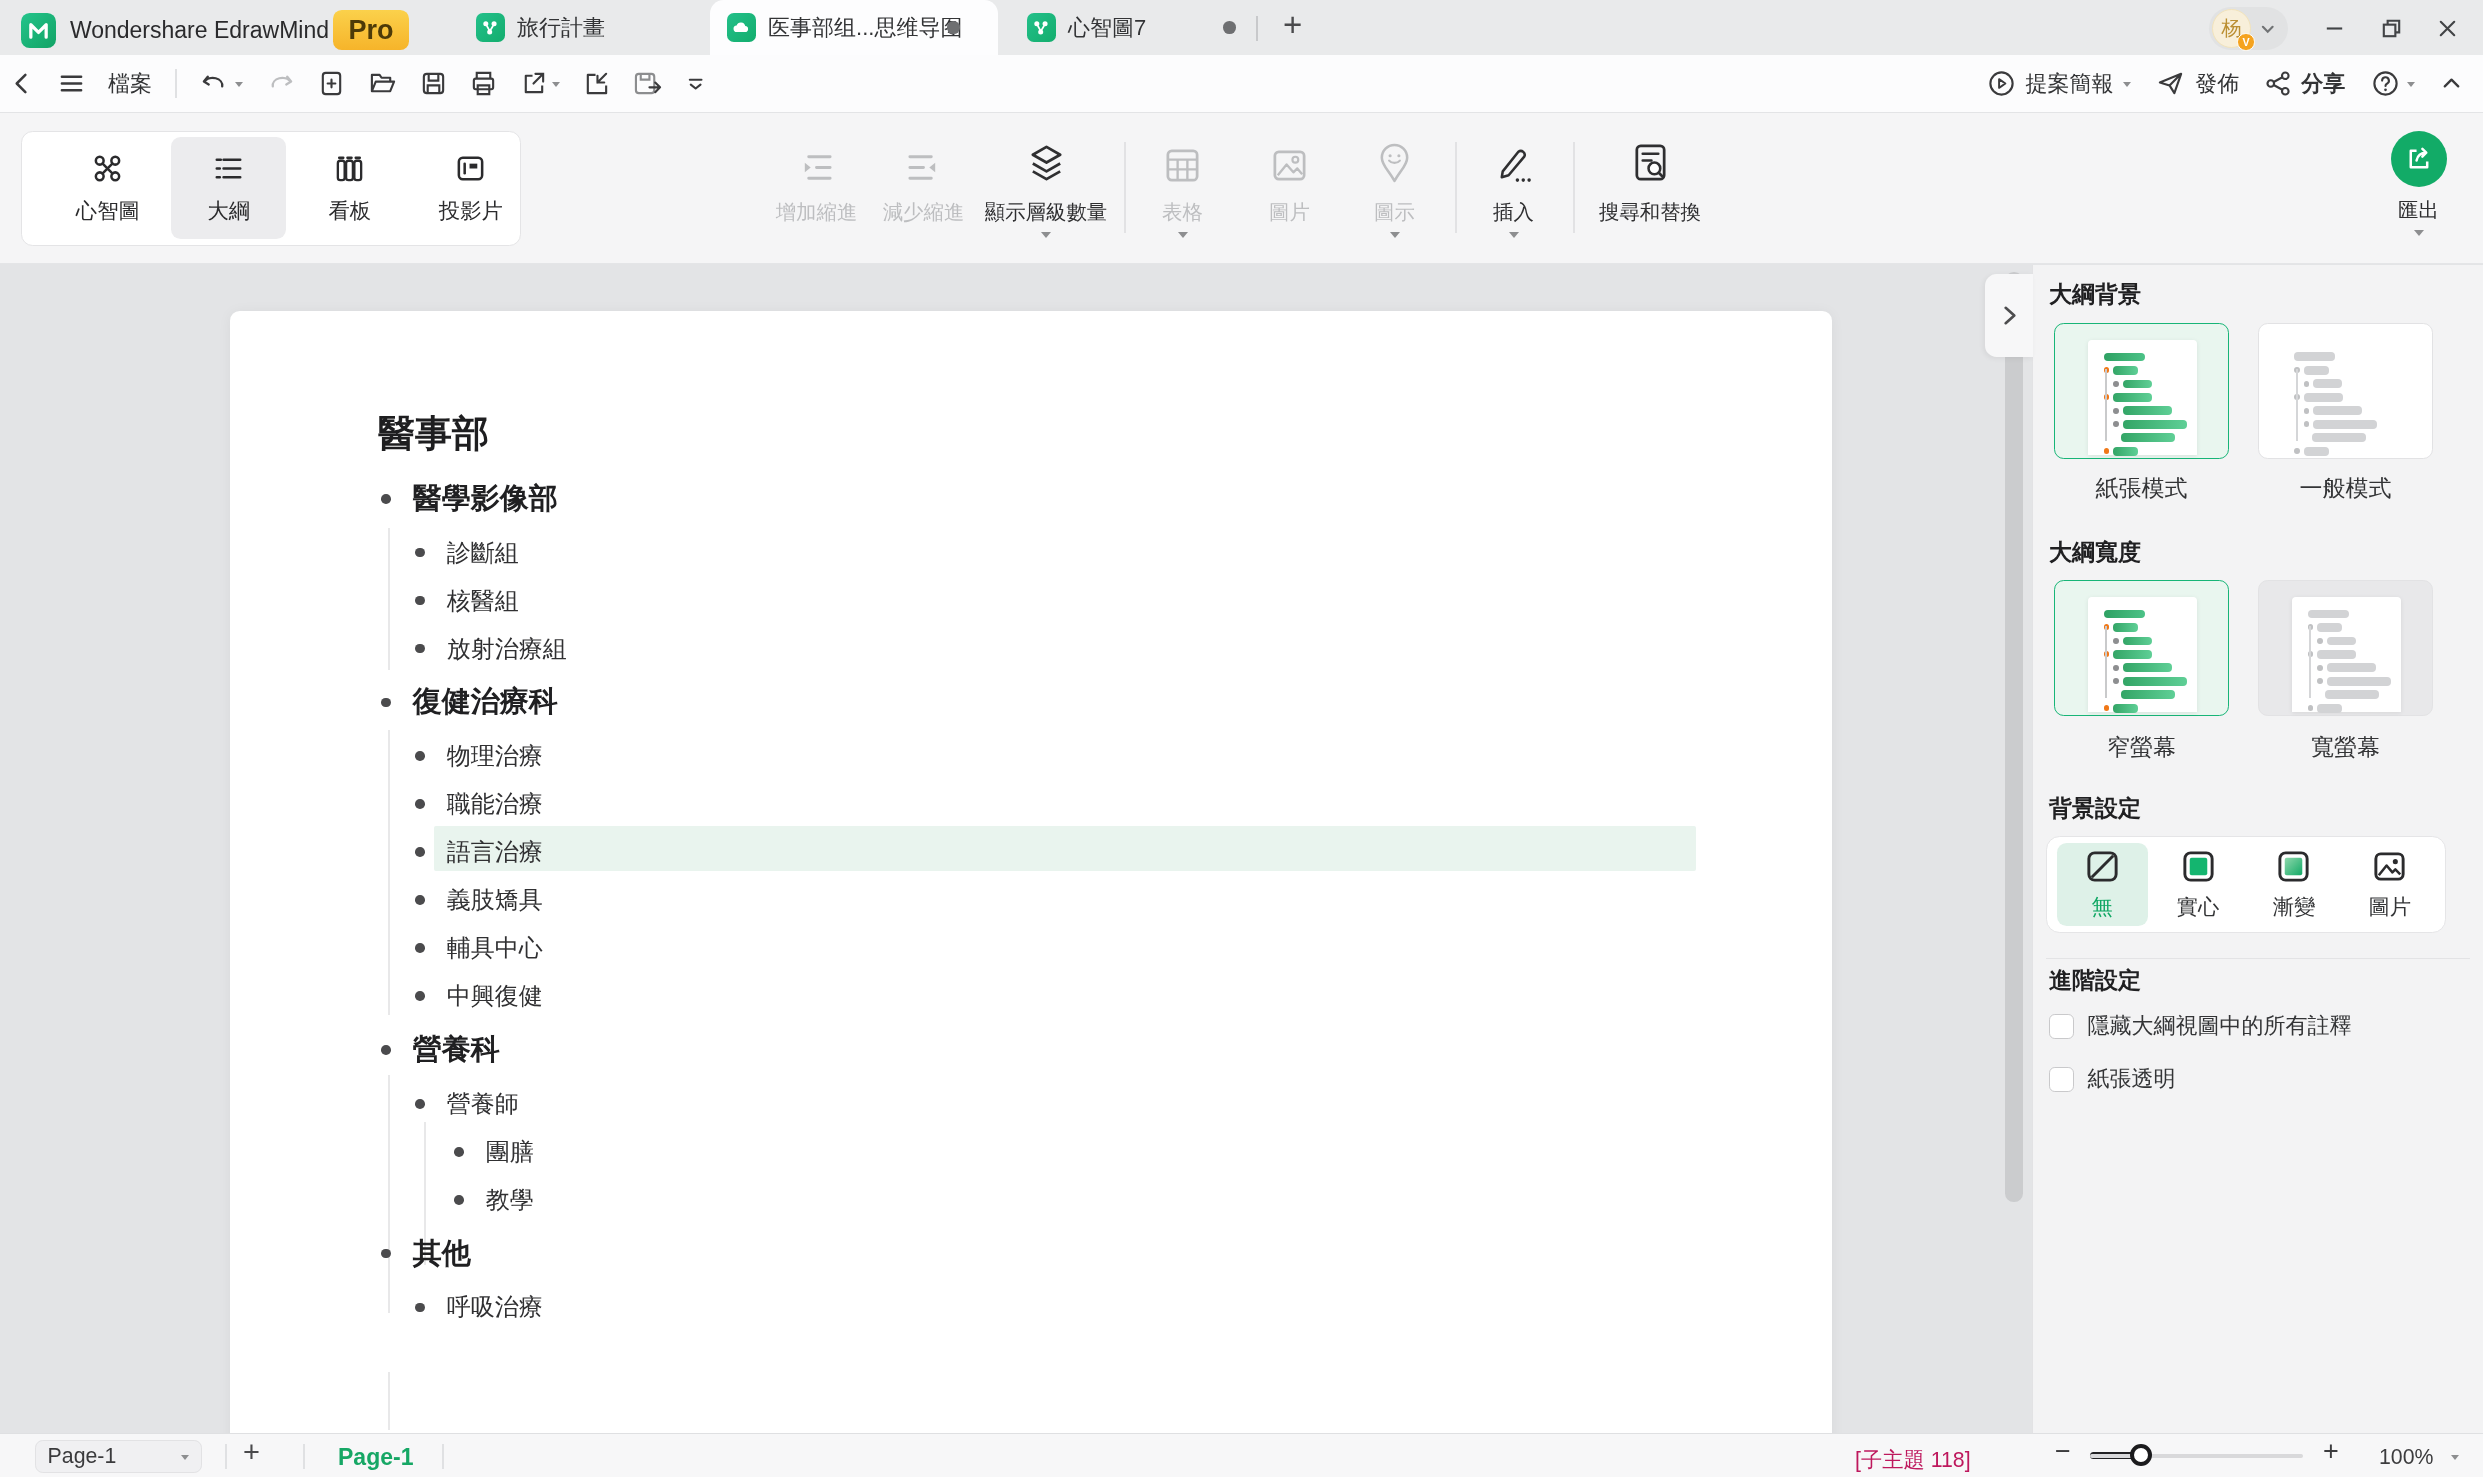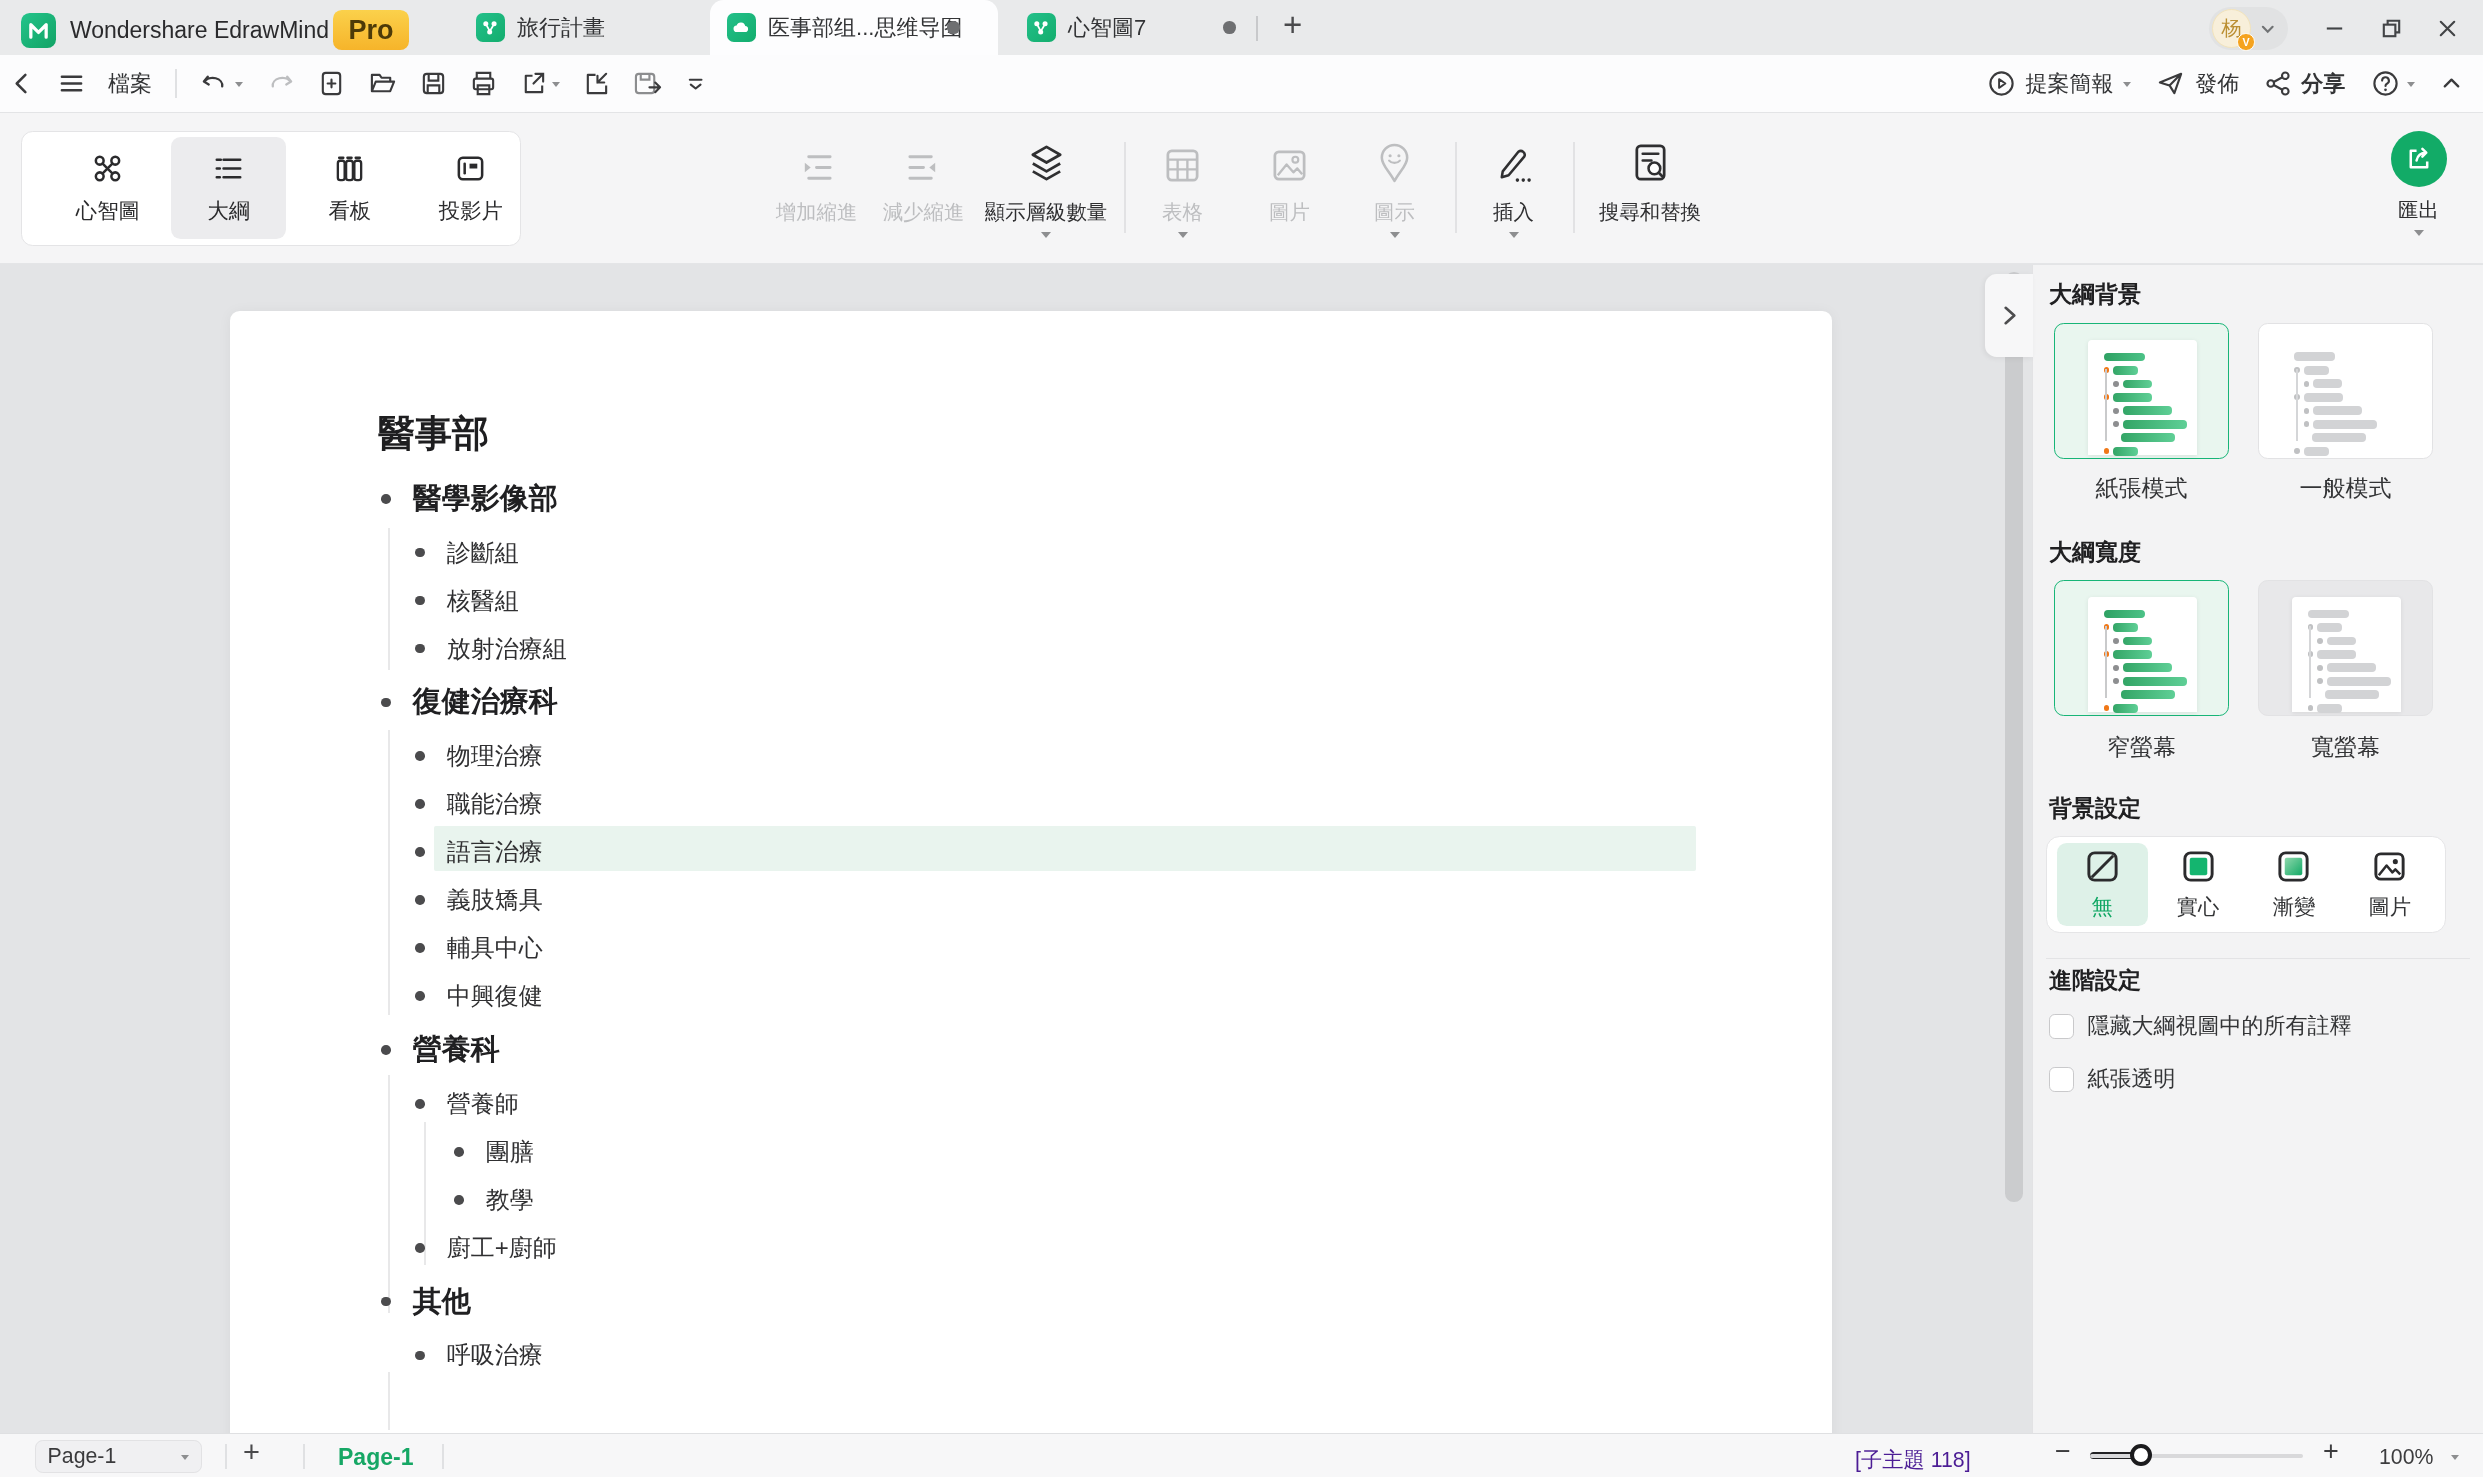--- a/index.html
+++ b/index.html
@@ -87,21 +87,21 @@
   .chk-row { position:absolute; display:flex; align-items:center; }
   .chk { width:25px; height:25px; border-radius:5.8px; border:1.9px solid #c9c9cb; background:#fff; margin-right:13.6px; flex:none; }
   .chk-label { font-size:22px; color:#333436; white-space:nowrap; }
 
   
   #statusbar { left:0; top:1433px; width:2483px; height:45px; background:#f7f7f8; border-top:1px solid #dfe0e2; }
   #page-select { left:35px; top:5.8px; width:167px; height:33px; background:#f0f0f2; border:1px solid #e2e2e4; border-radius:7.8px; display:flex; align-items:center; justify-content:space-between; padding:0 11.6px; }
   #page-select .lbl { font-size:21.3px; color:#3a3a3c; }
   .sb-div { top:9.7px; width:1.9px; height:25px; background:#e0e1e3; }
   #page-tab { font-size:23px; color:#16a765; font-weight:bold; }
-  #status-text { font-size:21.3px; color:#4c1d95; }
+  #status-text { font-size:21.3px; color:#be185d; }
   .zoom-sign { font-size:27px; color:#3c3c3e; }
   #zoom-track { top:1454px; left:2090px; width:213px; height:3.9px; background:#d9d9db; border-radius:1.9px; }
   #zoom-fill { top:1452px; left:2090px; width:50px; height:6.8px; background:#222224; border-radius:3.9px; }
   #zoom-thumb { top:1444px; left:2130px; width:22px; height:22px; border-radius:50%; background:#fff; border:4.9px solid #1b1b1d; }
   #zoom-pct { font-size:21.3px; color:#3c3c3e; }
 </style>
 </head>
 <body>
 
 <div id="app">
@@ -503,24 +503,20 @@
               <span class="bullet"></span>
               <span class="txt">營養師</span>
             </div>
           <div class="row lvl3">
               <span class="bullet"></span>
               <span class="txt">團膳</span>
             </div>
           <div class="row lvl3">
               <span class="bullet"></span>
               <span class="txt">教學</span>
-            </div>
-          <div class="row lvl2">
-              <span class="bullet"></span>
-              <span class="txt">廚工+廚師</span>
             </div>
           <div class="row lvl1">
               <span class="bullet"></span>
               <span class="txt">其他</span>
             </div>
           <div class="row lvl2">
               <span class="bullet"></span>
               <span class="txt">呼吸治療</span>
             </div>
         </div>

